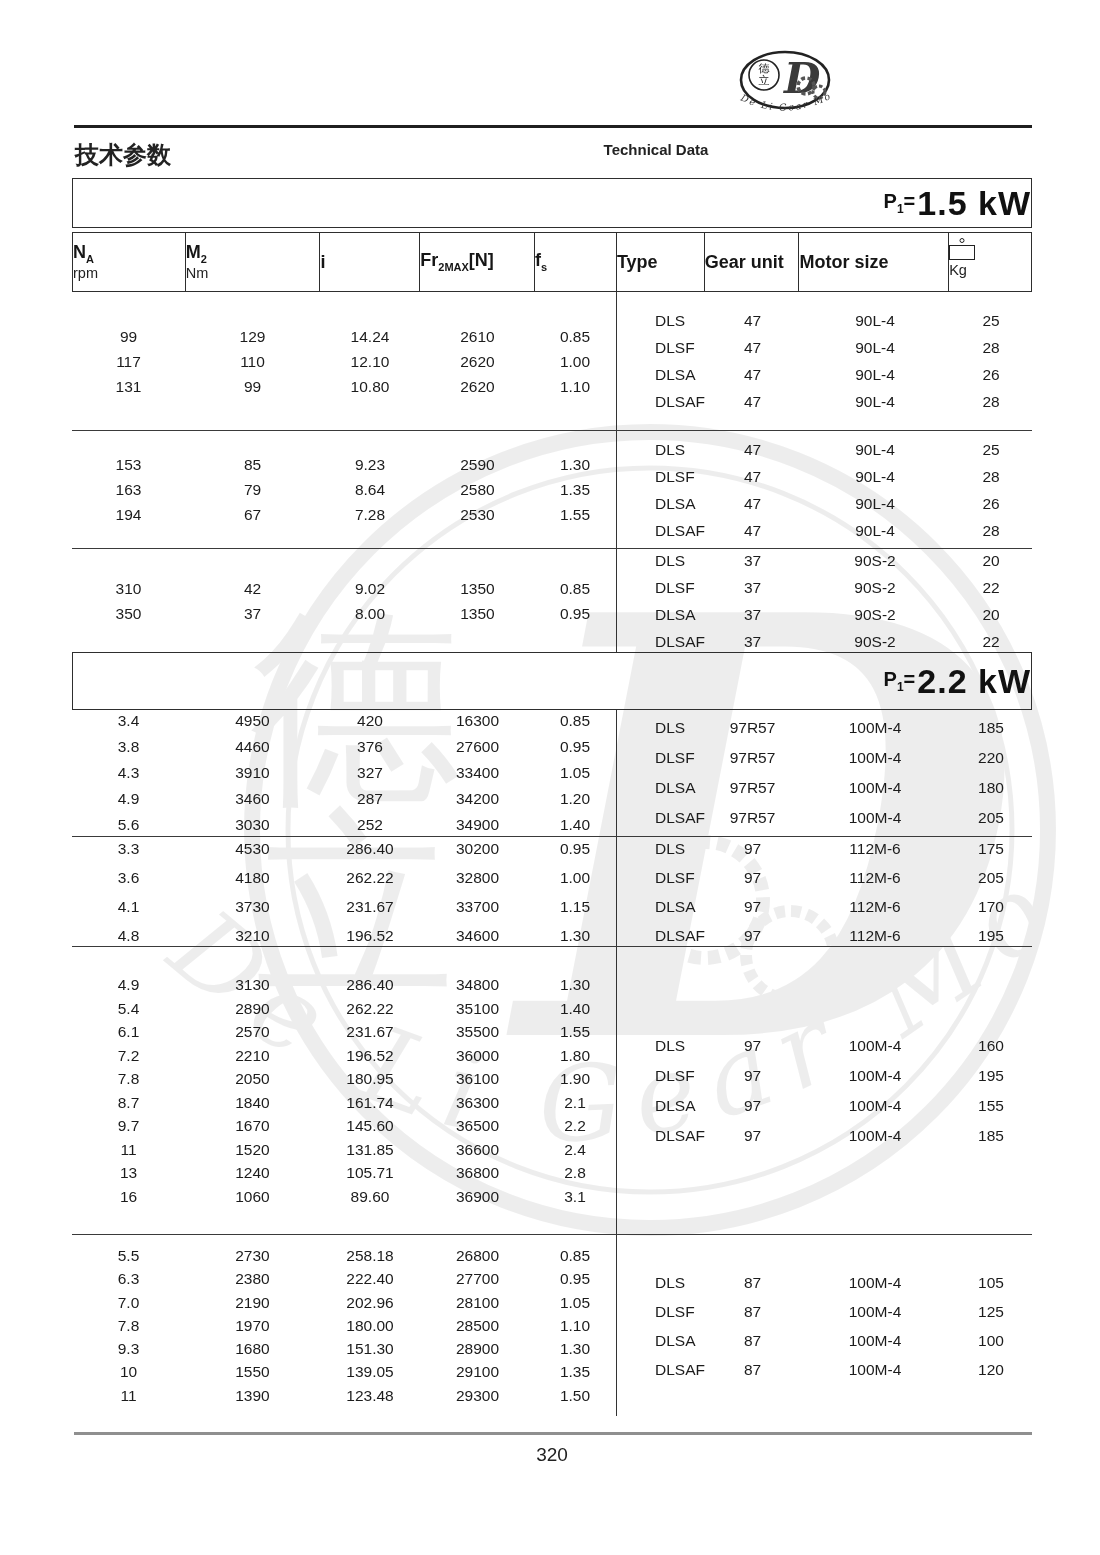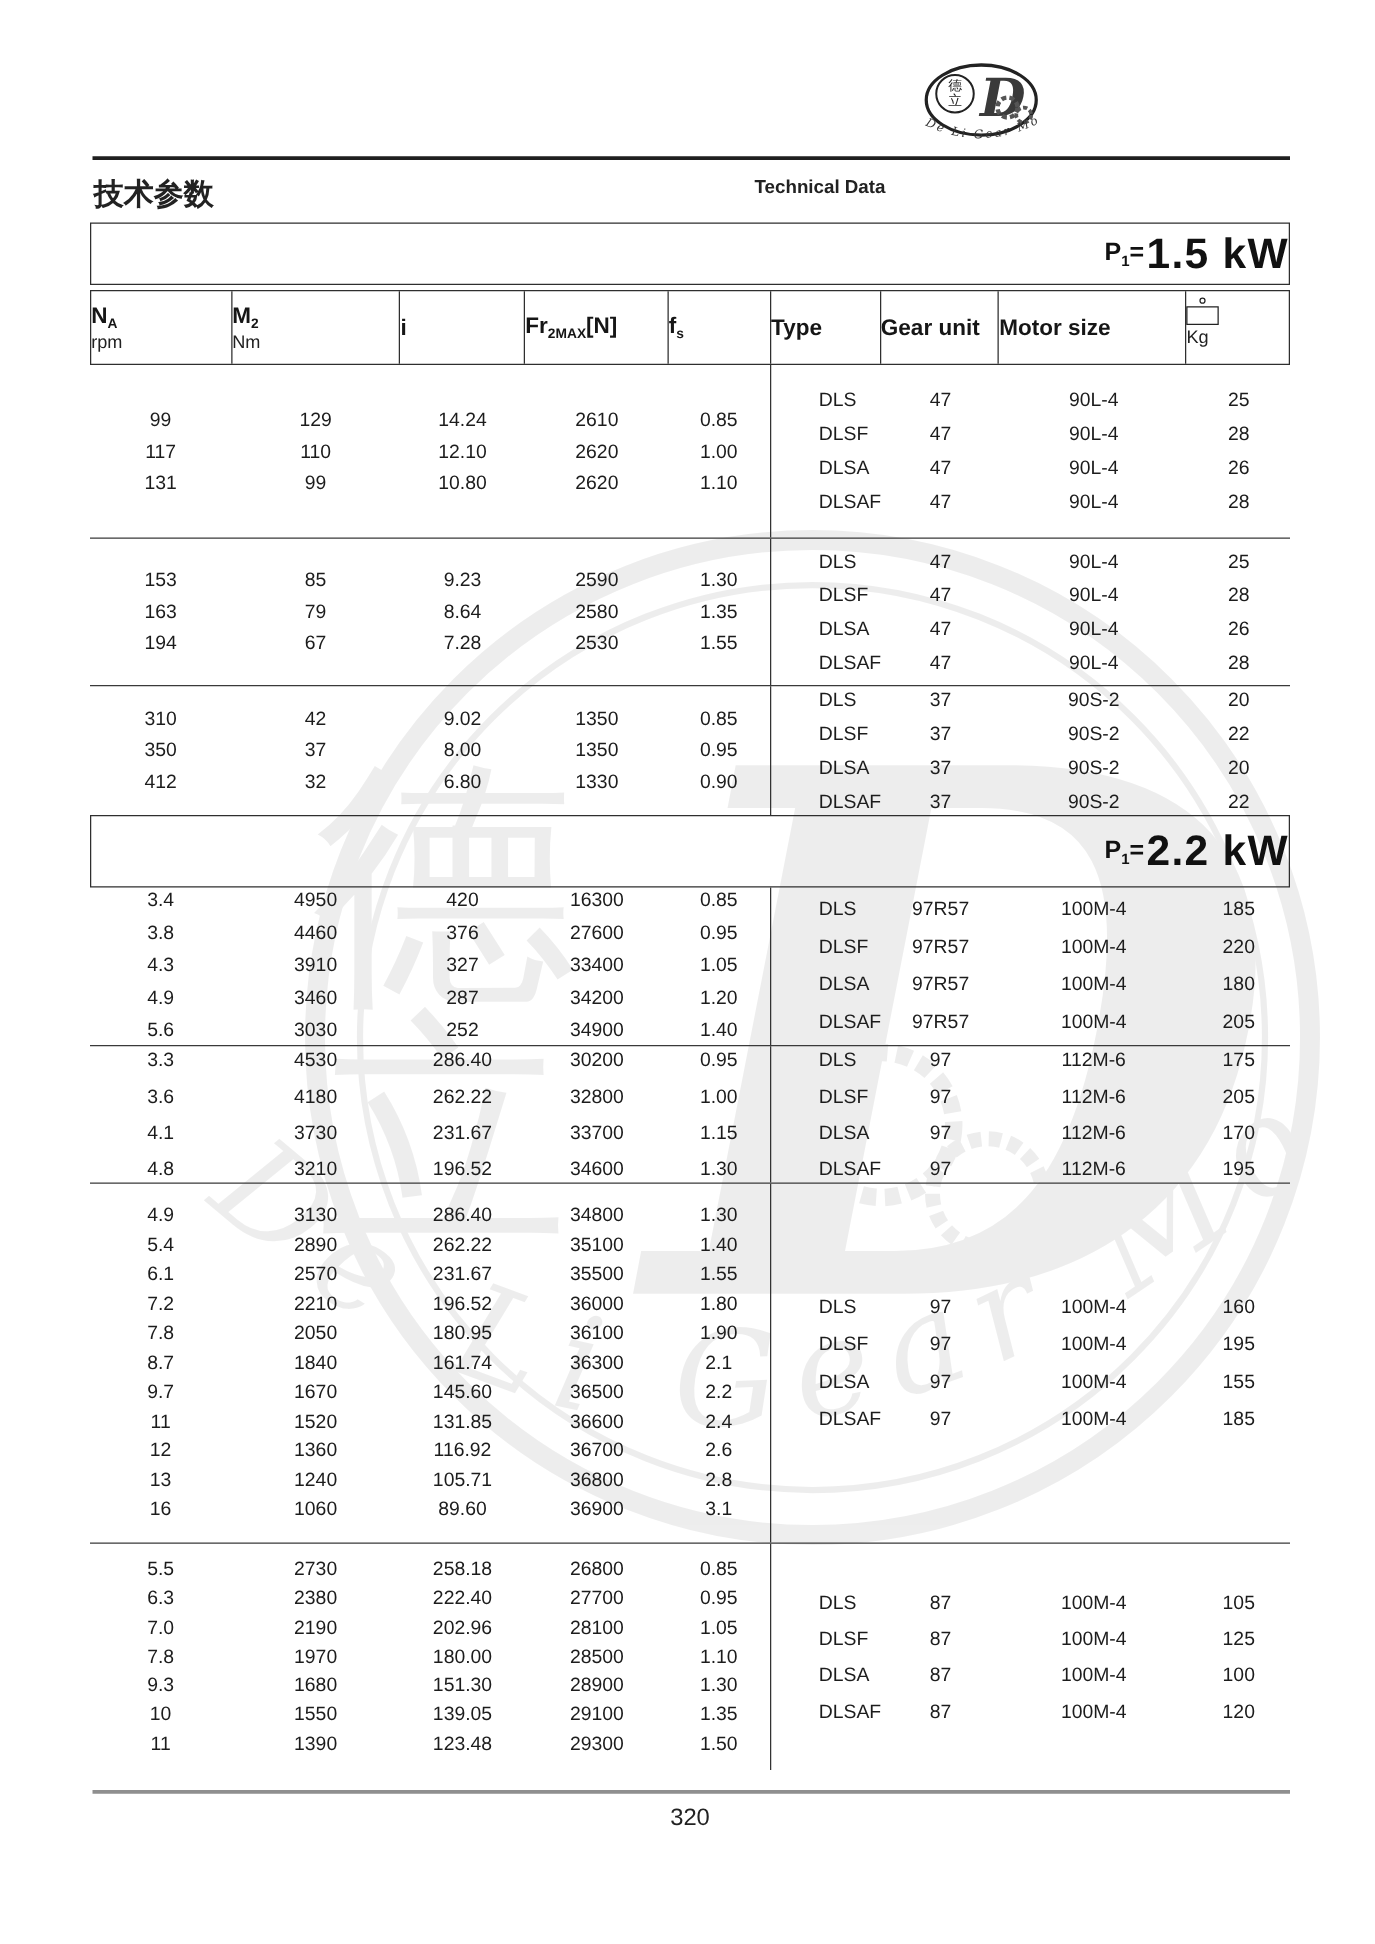--- a/index.html
+++ b/index.html
@@ -254,27 +254,20 @@
               <div class="cell lc3">1350</div>
               <div class="cell lc4">0.85</div>
             </div>
             <div class="row">
               <div class="cell lc0">350</div>
               <div class="cell lc1">37</div>
               <div class="cell lc2">8.00</div>
               <div class="cell lc3">1350</div>
               <div class="cell lc4">0.95</div>
             </div>
-            <div class="row">
-              <div class="cell lc0">412</div>
-              <div class="cell lc1">32</div>
-              <div class="cell lc2">6.80</div>
-              <div class="cell lc3">1330</div>
-              <div class="cell lc4">0.90</div>
-            </div>
           </div>
           <div class="br">
             <div class="row">
               <div class="cell rc0">DLS</div>
               <div class="cell rc1">37</div>
               <div class="cell rc2">90S-2</div>
               <div class="cell rc3">20</div>
             </div>
             <div class="row">
               <div class="cell rc0">DLSF</div>
@@ -479,27 +472,20 @@
               <div class="cell lc4">2.2</div>
             </div>
             <div class="row">
               <div class="cell lc0">11</div>
               <div class="cell lc1">1520</div>
               <div class="cell lc2">131.85</div>
               <div class="cell lc3">36600</div>
               <div class="cell lc4">2.4</div>
             </div>
             <div class="row">
-              <div class="cell lc0">12</div>
-              <div class="cell lc1">1360</div>
-              <div class="cell lc2">116.92</div>
-              <div class="cell lc3">36700</div>
-              <div class="cell lc4">2.6</div>
-            </div>
-            <div class="row">
               <div class="cell lc0">13</div>
               <div class="cell lc1">1240</div>
               <div class="cell lc2">105.71</div>
               <div class="cell lc3">36800</div>
               <div class="cell lc4">2.8</div>
             </div>
             <div class="row">
               <div class="cell lc0">16</div>
               <div class="cell lc1">1060</div>
               <div class="cell lc2">89.60</div>

